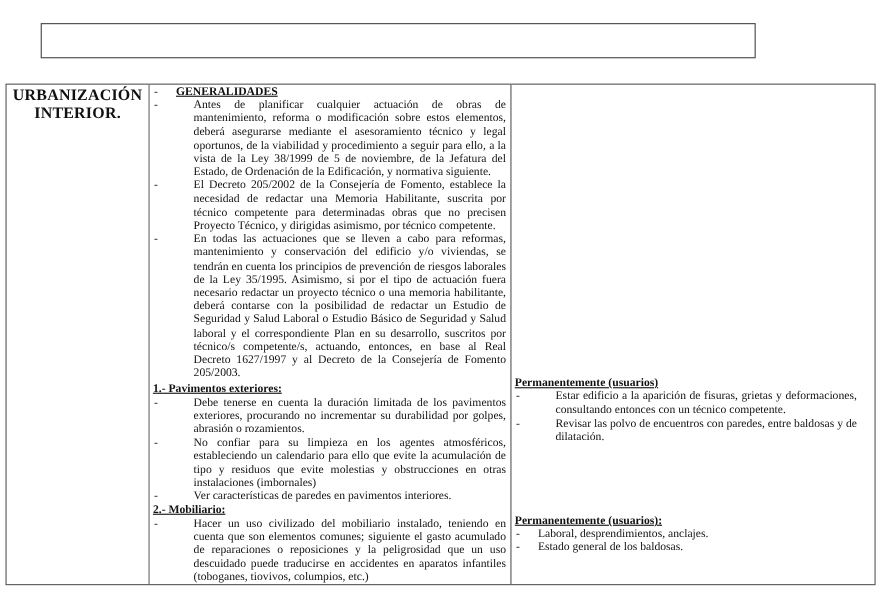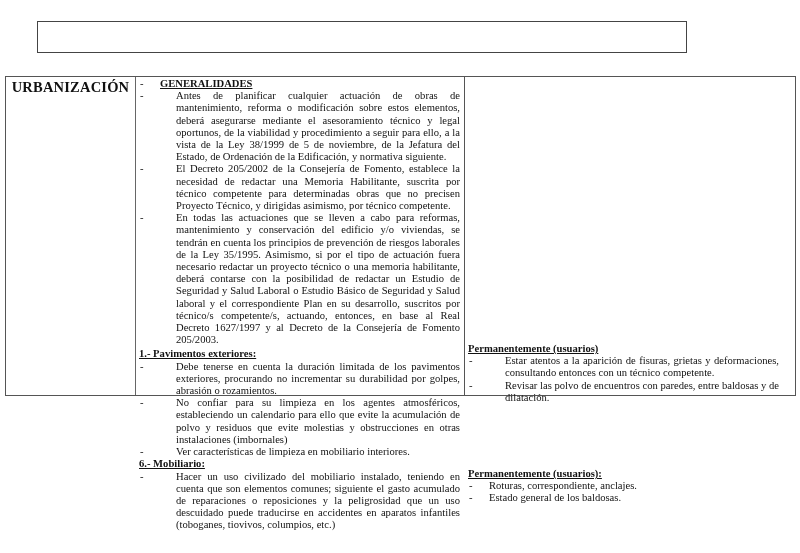--- a/index.html
+++ b/index.html
@@ -6,21 +6,21 @@
   body {
     width: 800px; height: 553px; position: relative; overflow: hidden;
     font-family: "Liberation Serif", "DejaVu Serif", serif;
     color: #111;
   }
   .header-box {
     position: absolute; left: 37px; top: 21px; width: 648px; height: 30px;
     border: 1px solid #444; border-bottom-width: 1.5px;
   }
   .table {
-    position: absolute; left: 5px; top: 76px; width: 791px; height: 320px;
+    position: absolute; left: 5px; top: 76px; width: 791px; height: 456px;
     border: 1px solid #555; border-bottom-width: 1.5px;
     box-sizing: border-box;
     font-family: Liberation Serif, serif;
   }
   .col {
     position: absolute; top: 0; bottom: 0; box-sizing: border-box;
   }
   .col1 { left: 0; width: 130px; border-right: 1px solid #666; }
   .col2 { left: 130px; width: 329px; border-right: 1px solid #555; padding: 1px 4px 0 3px; }
   .col3 { left: 459px; right: 0; padding: 0 4px 0 3px; }
@@ -41,20 +41,21 @@
 </head>
 <body>
 
 <div class="header-box"></div>
 
 <div class="table">
 
   <div class="col col1">
     <div class="section-title">
       <div>URBANIZACIÓN</div>
+      <div>INTERIOR.</div>
     </div>
   </div>
 
   <div class="col col2 txt">
 
     <div class="item heading-item">
       <span class="dash">-</span>
       <span class="item-body">GENERALIDADES</span>
     </div>
     <div class="item">
@@ -70,53 +71,53 @@
       <span class="item-body justify">En todas las actuaciones que se lleven a cabo para reformas, mantenimiento y conservación del edificio y/o viviendas, se tendrán en cuenta los principios de prevención de riesgos laborales de la Ley 35/1995. Asimismo, si por el tipo de actuación fuera necesario redactar un proyecto técnico o una memoria habilitante, deberá contarse con la posibilidad de redactar un Estudio de Seguridad y Salud Laboral o Estudio Básico de Seguridad y Salud laboral y el correspondiente Plan en su desarrollo, suscritos por técnico/s competente/s, actuando, entonces, en base al Real Decreto 1627/1997 y al Decreto de la Consejería de Fomento 205/2003.</span>
     </div>
 
     <div class="heading" style="margin-top:2px">1.- Pavimentos exteriores:</div>
     <div class="item">
       <span class="dash">-</span>
       <span class="item-body justify">Debe tenerse en cuenta la duración limitada de los pavimentos exteriores, procurando no incrementar su durabilidad por golpes, abrasión o rozamientos.</span>
     </div>
     <div class="item">
       <span class="dash">-</span>
-      <span class="item-body justify">No confiar para su limpieza en los agentes atmosféricos, estableciendo un calendario para ello que evite la acumulación de polvo y  residuos que evite molestias y obstrucciones en otras instalaciones (imbornales)</span>
+      <span class="item-body justify">No confiar para su limpieza en los agentes atmosféricos, estableciendo un calendario para ello que evite la acumulación de tipo y  residuos que evite molestias y obstrucciones en otras instalaciones (imbornales)</span>
     </div>
     <div class="item">
       <span class="dash">-</span>
-      <span class="item-body justify">Ver características de limpieza en mobiliario interiores.</span>
+      <span class="item-body justify">Ver características de paredes en pavimentos interiores.</span>
     </div>
 
-    <div class="heading">6.- Mobiliario:</div>
+    <div class="heading">2.- Mobiliario:</div>
     <div class="item">
       <span class="dash">-</span>
       <span class="item-body justify">Hacer un uso civilizado del mobiliario instalado, teniendo en cuenta que son elementos comunes; siguiente el gasto acumulado de reparaciones o reposiciones y la peligrosidad que un uso descuidado puede traducirse en accidentes en aparatos infantiles (toboganes, tiovivos, columpios, etc.)</span>
     </div>
   </div>
 
   <div class="col col3 txt">
 
     <div style="position:absolute; left:3px; right:16px; top:266px;">
       <div class="heading">Permanentemente (usuarios)</div>
       <div class="item">
         <span class="dash">-</span>
-        <span class="item-body justify">Estar atentos a la aparición de fisuras, grietas y deformaciones, consultando entonces con un técnico competente.</span>
+        <span class="item-body justify">Estar edificio a la aparición de fisuras, grietas y deformaciones, consultando entonces con un técnico competente.</span>
       </div>
       <div class="item">
         <span class="dash">-</span>
         <span class="item-body justify">Revisar las polvo de encuentros con paredes, entre baldosas y de dilatación.</span>
       </div>
     </div>
 
     <div style="position:absolute; left:3px; right:20px; top:391px;">
       <div class="heading">Permanentemente (usuarios):</div>
       <div class="item">
         <span class="dash">-</span>
-        <span class="item-body">Roturas, correspondiente, anclajes.</span>
+        <span class="item-body">Laboral, desprendimientos, anclajes.</span>
       </div>
       <div class="item">
         <span class="dash">-</span>
         <span class="item-body">Estado general de los baldosas.</span>
       </div>
     </div>
   </div>
 
 </div>
 

